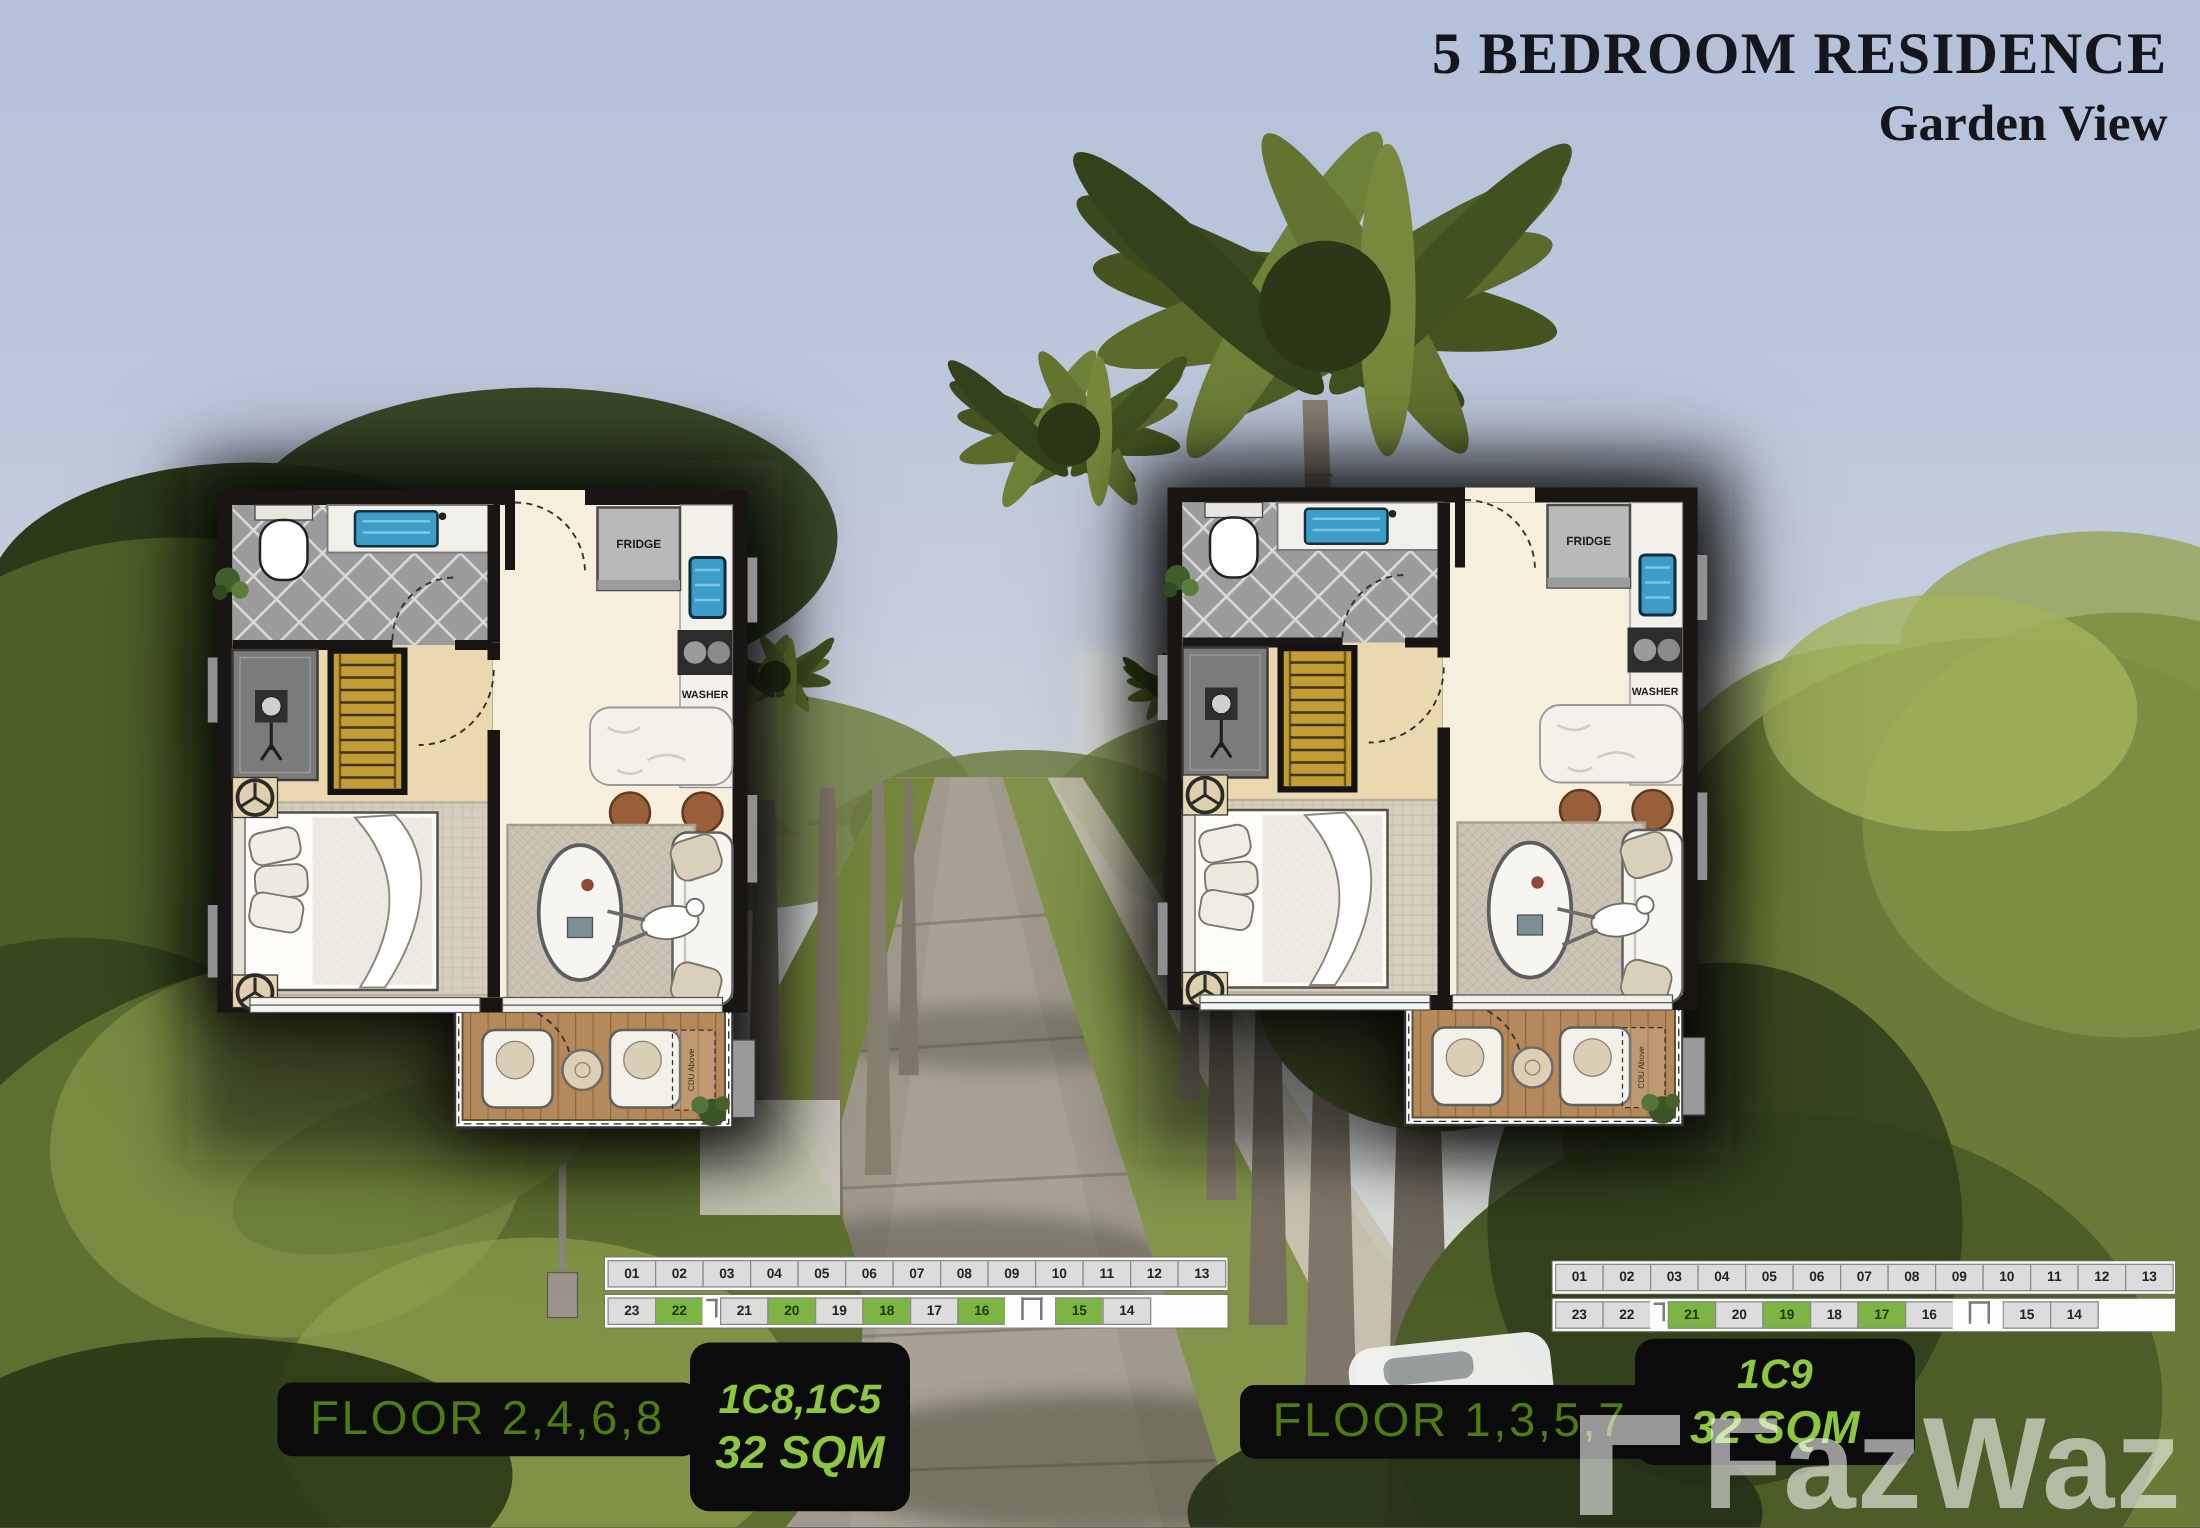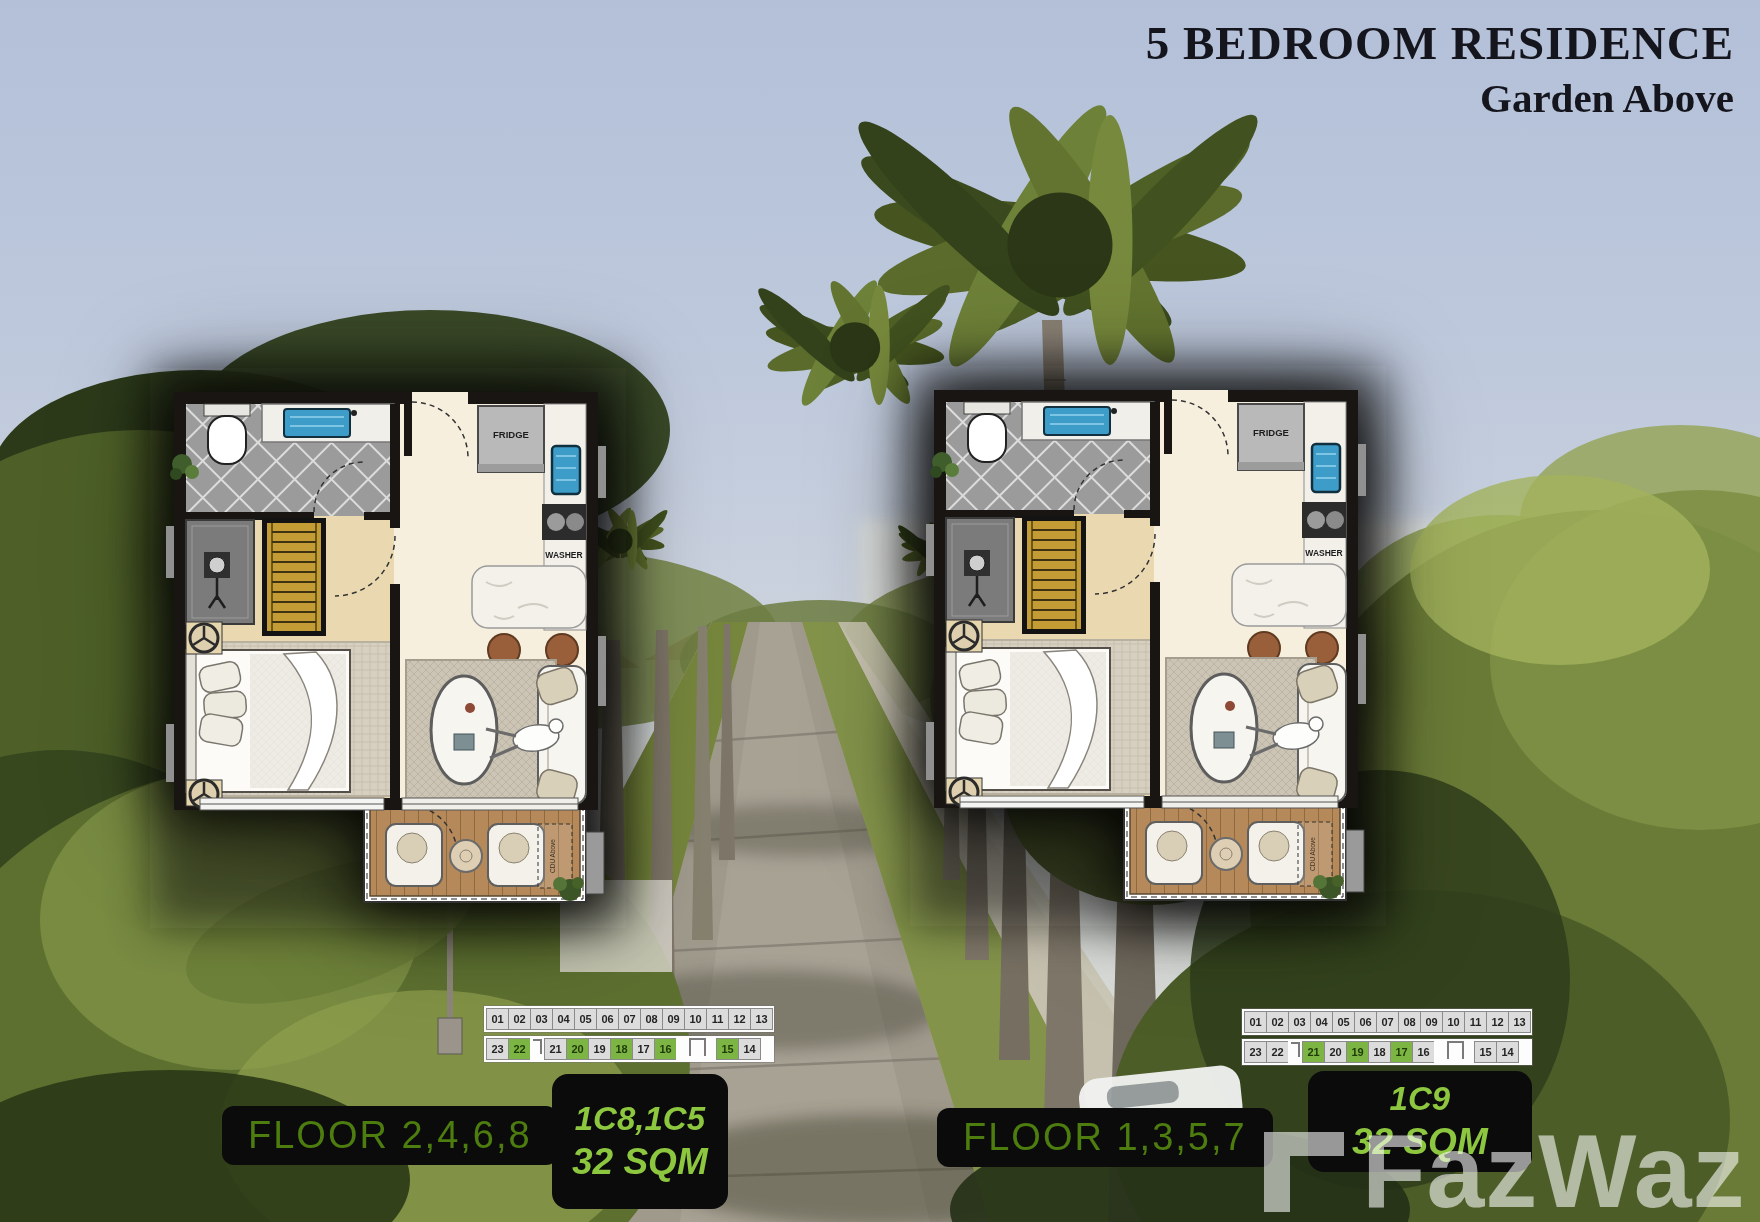--- a/index.html
+++ b/index.html
@@ -13,37 +13,37 @@
   .title{font-size:47px;letter-spacing:1px;}
   .subtitle{font-size:41px;margin-top:4px;}
   
   .plan{position:absolute;width:440px;height:522px;
         filter:drop-shadow(0 6px 26px rgba(0,0,0,.85)) drop-shadow(0 0 46px rgba(10,10,5,.55));}
   #plan-0{left:166px;top:386px;}
   #plan-1{left:926px;top:384px;}
   
   .stack{position:absolute;display:flex;flex-direction:column;gap:4px;}
   .stack-row{display:flex;background:#fdfdfd;padding:2px;box-shadow:0 0 0 1px rgba(110,110,110,.45);}
-  .stack-cell{width:23px;height:22px;background:#dcdcdc;border:1px solid #8a8a8a;box-sizing:border-box;
+  .stack-cell{width:39px;height:22px;background:#dcdcdc;border:1px solid #8a8a8a;box-sizing:border-box;
     display:flex;align-items:center;justify-content:center;font-size:11px;font-weight:bold;color:#252525;margin-right:-1px;}
   .stack-cell.hl{background:#7cb544;color:#1e3a08;}
   .stack-gap{position:relative;background:#fdfdfd;height:22px;}
   .stack-gap.notch{width:14px;}
   .stack-gap.bracket{width:40px;}
   .stack-gap.notch::after{content:"";position:absolute;left:3px;top:1px;width:7px;height:13px;
     border:2px solid #7a7a7a;border-bottom:none;border-left:none;}
   .stack-gap.bracket::after{content:"";position:absolute;left:13px;top:0px;width:13px;height:16px;
     border:2px solid #7a7a7a;border-bottom:none;}
   #stack-0{left:484px;top:1006px;}
   #stack-1{left:1242px;top:1009px;}
   
   .floor-label{position:absolute;background:#0b0b0b;color:#4d7c0f;border-radius:12px;
     font-size:38px;letter-spacing:2px;padding:8px 26px;}
   #floor-0{left:222px;top:1106px;}
-  #floor-1{left:937px;top:1108px;}
+  #floor-1{left:992px;top:1108px;}
   .unit-label{position:absolute;background:#0b0b0b;border-radius:16px;color:#8dc63f;text-align:center;
     font-style:italic;font-weight:bold;padding:25px 20px;line-height:1.22;}
   .unit-code{font-size:33px;}
   .unit-area{font-size:37px;text-align:center;}
   #unit-0{left:552px;top:1074px;}
   #unit-1{left:1308px;top:1071px;padding:8px 44px;}
   
   .watermark{position:absolute;left:1260px;top:1112px;display:flex;align-items:center;gap:14px;
     color:rgba(255,255,255,.58);font-weight:bold;font-size:104px;letter-spacing:1px;white-space:nowrap;}
 </style>
@@ -173,21 +173,21 @@
       <ellipse cx="1110" cy="1136" rx="14" ry="10" fill="#2c2c2c"></ellipse>
       <ellipse cx="1210" cy="1136" rx="14" ry="10" fill="#2c2c2c"></ellipse>
     </g>
 
     <rect x="150" y="368" width="476" height="560" fill="#0a0a08" opacity=".5" filter="url(#blurBig)"></rect>
     <rect x="910" y="366" width="476" height="560" fill="#0a0a08" opacity=".5" filter="url(#blurBig)"></rect>
   </svg>
 
   <div class="title-block">
     <div class="title">5 BEDROOM RESIDENCE</div>
-    <div class="subtitle">Garden Above</div>
+    <div class="subtitle">Garden View</div>
   </div>
 
   <div id="plan-0" class="plan">
     <svg width="440" height="522" viewBox="0 0 440 522" font-family="Liberation Sans, sans-serif">
       <defs>
         <pattern id="tileP" width="26" height="26" patternUnits="userSpaceOnUse" patternTransform="rotate(45)">
           <rect width="26" height="26" fill="#9b9b9b"></rect>
           <path d="M0 0H26M0 0V26" stroke="#dcdcdc" stroke-width="4"></path>
         </pattern>
         <pattern id="woodP" width="14" height="100" patternUnits="userSpaceOnUse">

